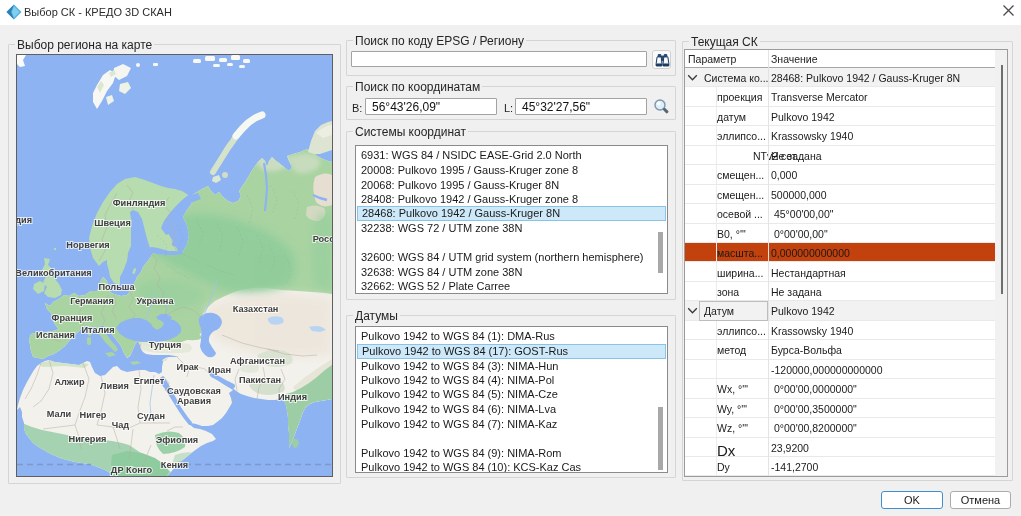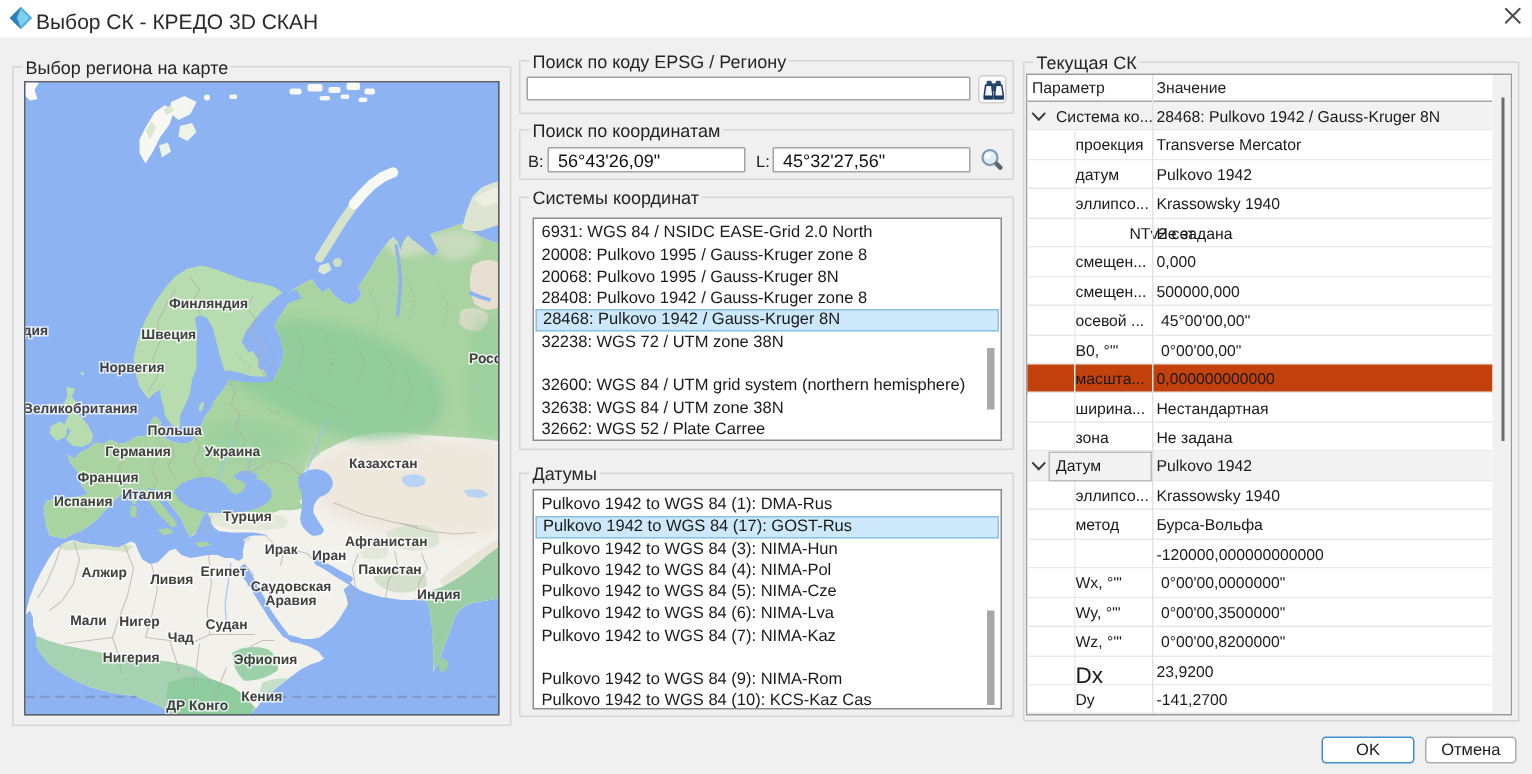--- a/index.html
+++ b/index.html
@@ -1,19 +1,19 @@
 <!DOCTYPE html>
 <html><head>
 <meta charset="utf-8">
 <style>
 * { margin:0; padding:0; box-sizing:border-box; }
 html,body { width:1021px; height:516px; overflow:hidden; }
 body { font-family:"Liberation Sans", sans-serif; background:#f0f0f0; position:relative; }
 .titlebar { position:absolute; left:0; top:0; width:1021px; height:25px; background:#ffffff; }
-.title-text { position:absolute; left:24px; top:6px; font-size:14px; color:#2b2b2b; }
+.title-text { position:absolute; left:24px; top:6px; font-size:11px; color:#2b2b2b; }
 .gb { position:absolute; border:1px solid #d5d5d5; border-radius:1px; }
 .gb-label { position:absolute; top:-7px; left:6px; background:#f0f0f0; padding:0 2px; font-size:12px; color:#252525; white-space:nowrap; }
 .tb { position:absolute; background:#fff; border:1px solid #a3a3a3; border-radius:1px; }
 .listbox { position:absolute; background:#fff; border:1px solid #8a8a8a; overflow:hidden;padding-left:18px; }
 .li { position:absolute; left:1px; right:1px; height:15px; font-size:11px; color:#1a1a1a; padding-left:4px; white-space:nowrap; line-height:15px; }
 .li.sel { background:#cde8f8; border:1px solid #88c3e8; line-height:13px; }
 .btn { position:absolute; background:#fff; border:1px solid #b0b0b0; border-radius:3px; font-size:11px; color:#1a1a1a; text-align:center; }
 .small { font-size:11px; color:#1f1f1f; }
 </style>
 </head>

